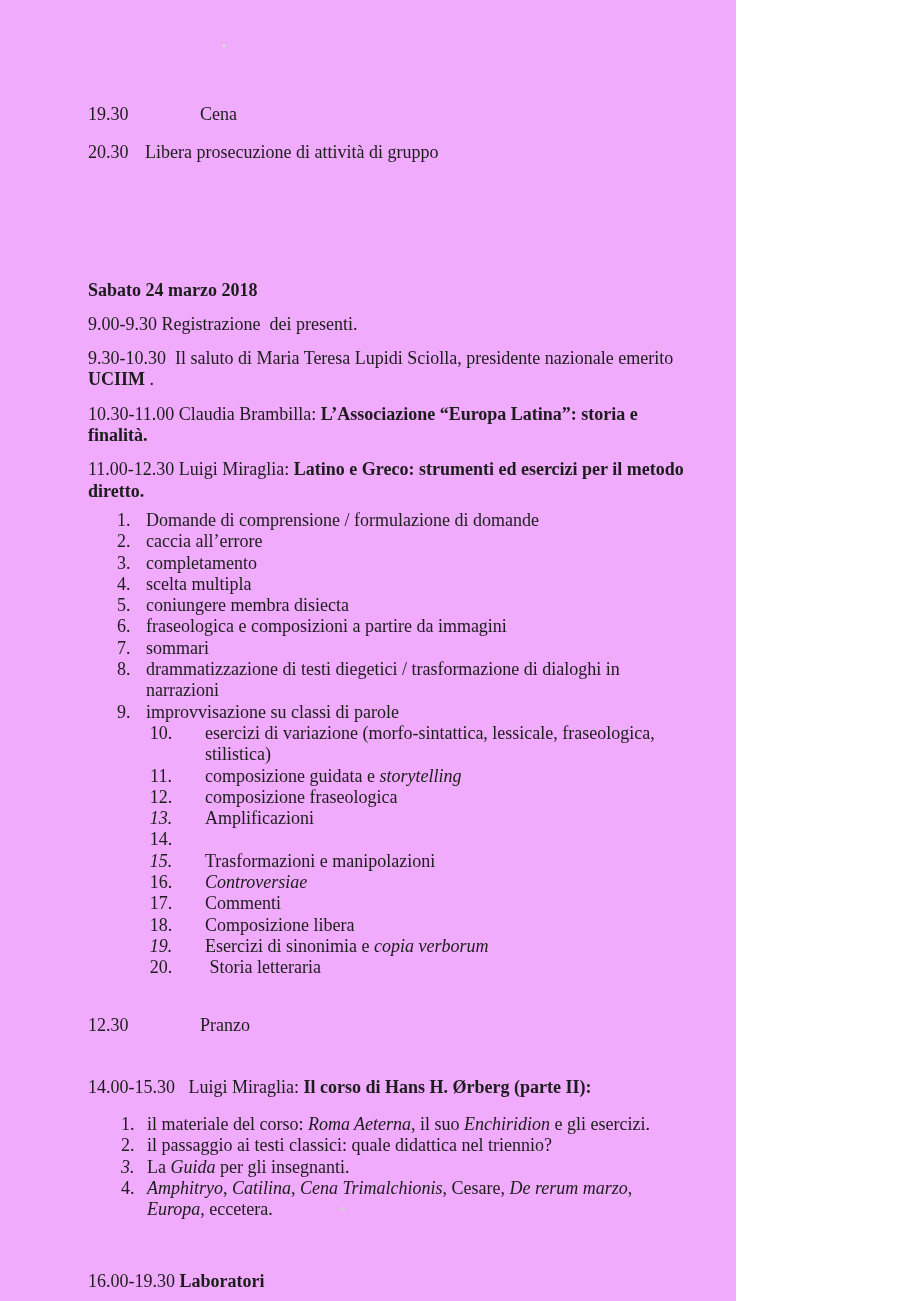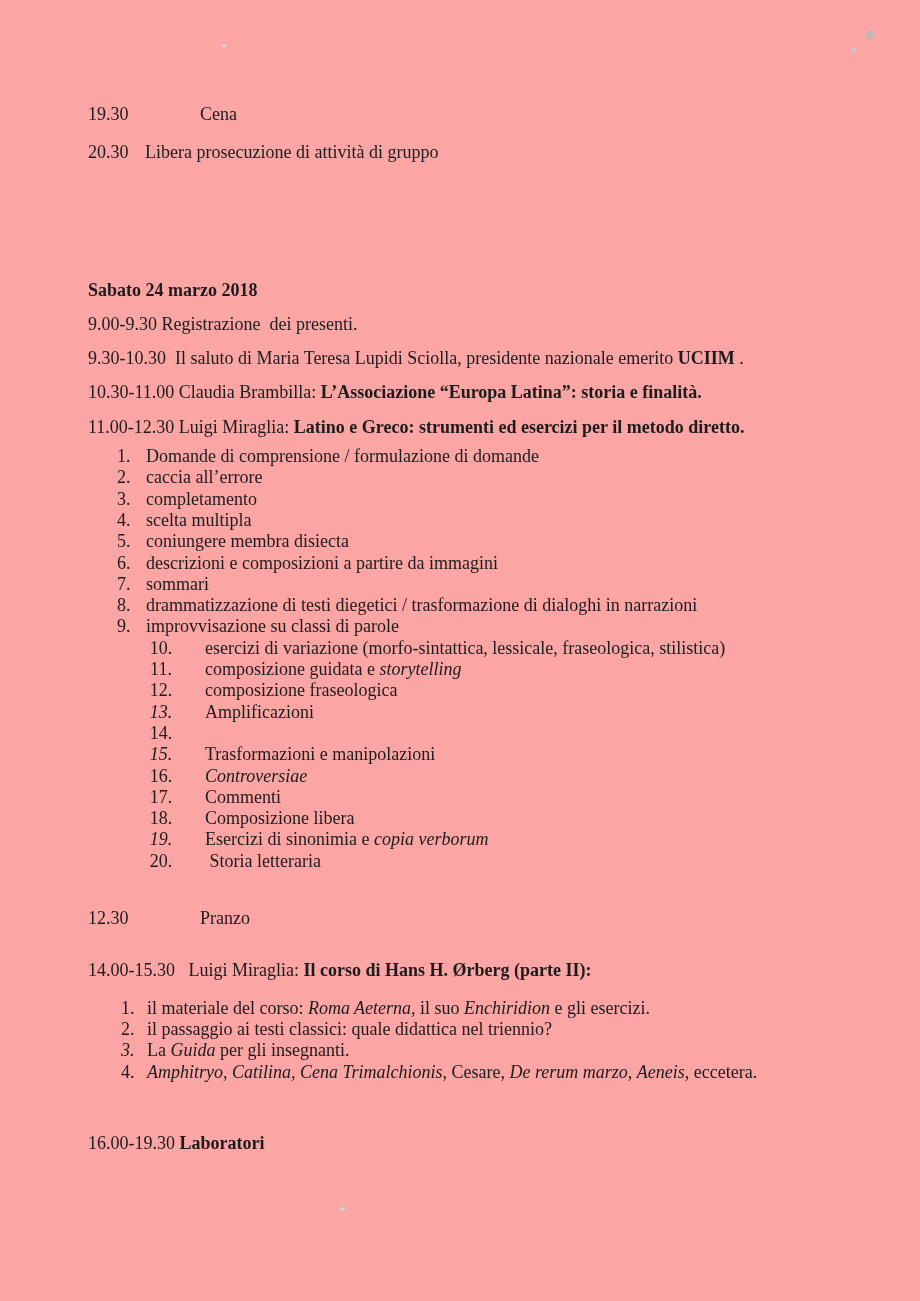--- a/index.html
+++ b/index.html
@@ -1,19 +1,19 @@
 <!DOCTYPE html>
 <html><head>
 <meta charset="utf-8">
 <style>
   html,body{margin:0;padding:0;background:#ffffff;}
   .page{
     position:relative;
-    width:920px;height:1301px;
-    background:#fca5a5;
+    width:736px;height:1301px;
+    background:#f0abfc;
     color:#1c1c1c;
     font-family:"Liberation Serif","DejaVu Serif",serif;
     font-size:18px;line-height:21.3px;
     padding:104px 50px 0 88px;
     box-sizing:border-box;
     overflow:hidden;
   }
   p,.row,.line{margin:0;padding:0;}
   .line,.rowtext,.li-text,.num,.time{white-space:pre-wrap;}
   .b{font-weight:700;}
@@ -21,21 +21,21 @@
   .row{display:flex;}
   .time{display:inline-block;flex:0 0 auto;}
   .time.wide{width:112px;}
   .time.narrow{width:57px;}
   .mb0{margin-bottom:0;}
   .mb8{margin-bottom:8px;}
   .mb13{margin-bottom:13px;}
   .mb16{margin-bottom:16px;}
   .mb17{margin-bottom:17px;}
   .mb36{margin-bottom:36px;}
-  .mb41{margin-bottom:31px;}
+  .mb41{margin-bottom:41px;}
   .mb116{margin-bottom:116px;}
   .mt50{margin-top:50px;}
   .list .li{display:flex;padding-left:29px;}
   .list .num{flex:0 0 auto;display:inline-block;width:29px;}
   .list .li.wide .num{width:88px;text-align:center;}
   .list .li-text{flex:1 1 auto;}
   .list2 .li{padding-left:33px;}
   .list2 .num{width:26px;}
   .speck{position:absolute;border-radius:50%;}
   .speck-a{left:866px;top:30px;width:7px;height:9px;background:#b9b9b9;}
@@ -81,21 +81,21 @@
       <div class="li">
         <span class="num">4.</span>
         <span class="li-text"><span class="">scelta multipla</span></span>
       </div>
       <div class="li">
         <span class="num">5.</span>
         <span class="li-text"><span class="">coniungere membra disiecta</span></span>
       </div>
       <div class="li">
         <span class="num">6.</span>
-        <span class="li-text"><span class="">descrizioni e composizioni a partire da immagini</span></span>
+        <span class="li-text"><span class="">fraseologica e composizioni a partire da immagini</span></span>
       </div>
       <div class="li">
         <span class="num">7.</span>
         <span class="li-text"><span class="">sommari</span></span>
       </div>
       <div class="li">
         <span class="num">8.</span>
         <span class="li-text"><span class="">drammatizzazione di testi diegetici / trasformazione di dialoghi in narrazioni</span></span>
       </div>
       <div class="li">
@@ -162,21 +162,21 @@
       <div class="li">
         <span class="num">2.</span>
         <span class="li-text"><span class="">il passaggio ai testi classici: quale didattica nel triennio?</span></span>
       </div>
       <div class="li">
         <span class="num i">3.</span>
         <span class="li-text"><span class="">La </span><span class="i">Guida</span><span class=""> per gli insegnanti.</span></span>
       </div>
       <div class="li">
         <span class="num">4.</span>
-        <span class="li-text"><span class="i">Amphitryo</span><span class="">, </span><span class="i">Catilina</span><span class="">, </span><span class="i">Cena Trimalchionis</span><span class="">, Cesare, </span><span class="i">De rerum marzo</span><span class="">, </span><span class="i">Aeneis,</span><span class=""> eccetera.</span></span>
+        <span class="li-text"><span class="i">Amphitryo</span><span class="">, </span><span class="i">Catilina</span><span class="">, </span><span class="i">Cena Trimalchionis</span><span class="">, Cesare, </span><span class="i">De rerum marzo</span><span class="">, </span><span class="i">Europa,</span><span class=""> eccetera.</span></span>
       </div>
     </div>
 
 
   <p class="line mt50"><span class="">16.00-19.30 </span><span class="b">Laboratori</span></p>
 
   <div class="speck speck-a"></div>
   <div class="speck speck-b"></div>
   <div class="speck speck-c"></div>
   <div class="speck speck-d"></div>

